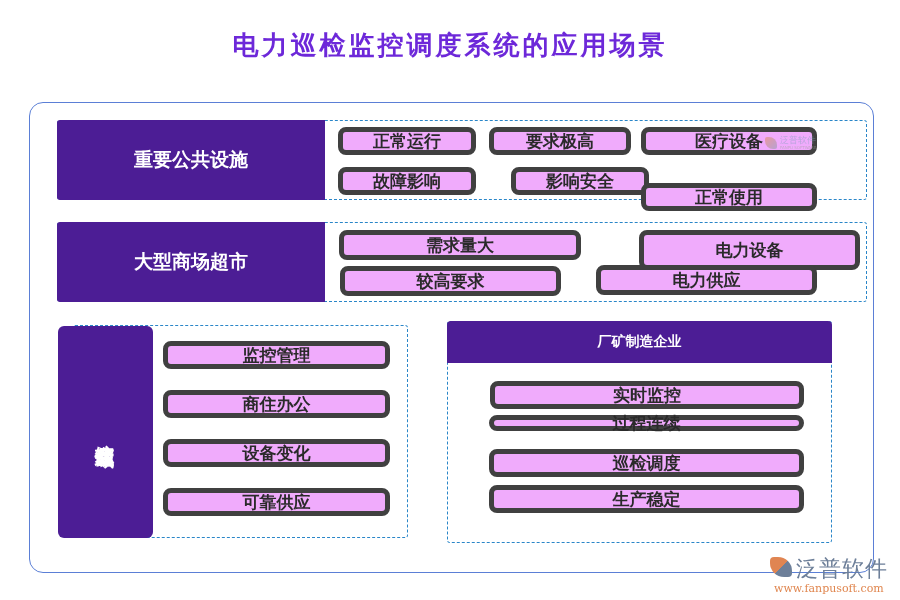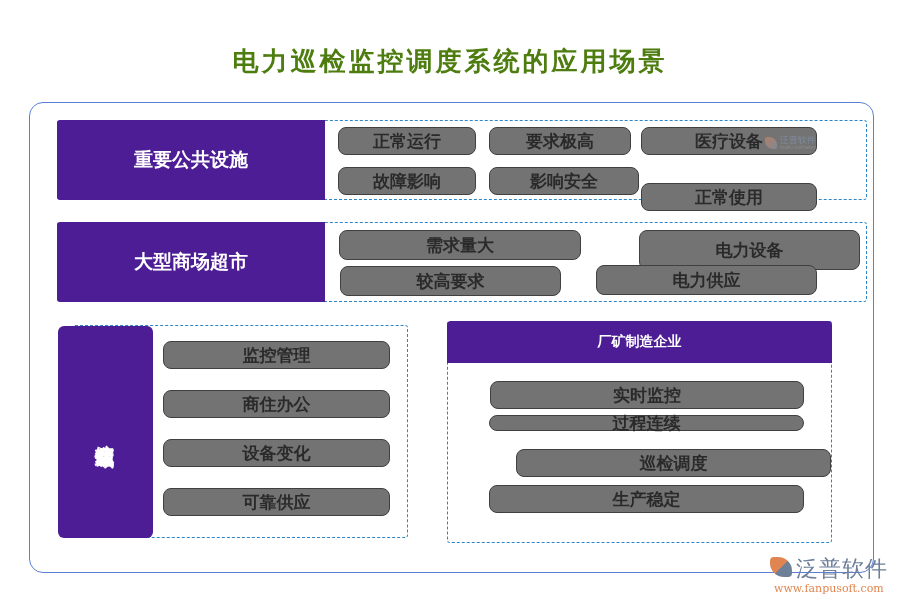--- a/index.html
+++ b/index.html
@@ -1,33 +1,33 @@
 <!DOCTYPE html>
 <html><head>
 <meta charset="utf-8">
 <style>
   * { box-sizing: border-box; margin: 0; padding: 0; }
   html, body { width: 900px; height: 600px; background: #ffffff; overflow: hidden; }
   body { font-family: "DejaVu Sans", "Liberation Sans", sans-serif; position: relative; }
 
   .title {
-    position: absolute; left: 0; top: 44px; width: 900px; text-align: center;
-    font-size: 26px; font-weight: bold; color: #4d7c0f; letter-spacing: 3px;
+    position: absolute; left: 0; top: 28px; width: 900px; text-align: center;
+    font-size: 26px; font-weight: bold; color: #6d28d9; letter-spacing: 3px;
   }
 
   .frame {
     position: absolute; left: 29px; top: 102px; width: 845px; height: 471px;
     border: 1.5px solid #5b7fd6; border-radius: 14px;
   }
 
   .dashed { position: absolute; border: 1.5px dashed #2a86c8; border-radius: 3px; }
   .blue { background: #4c1d95; color: #ffffff; font-weight: bold; display: flex; align-items: center; justify-content: center; }
 
   .chip {
-    position: absolute; background: #737373; border: 1px solid #404040; border-radius: 8px;
+    position: absolute; background: #f0abfc; border: 5px solid #404040; border-radius: 8px;
     display: flex; align-items: center; justify-content: center;
     font-size: 17px; font-weight: bold; color: #2a2a2a;
   }
 
   
   #s1 { left: 57px; top: 120px; width: 810px; height: 80px; }
   #s1-head { position: absolute; left: 57px; top: 120px; width: 268px; height: 80px; font-size: 19px; border-radius: 3px 0 0 3px; }
 
   
   #s2 { left: 57px; top: 222px; width: 810px; height: 80px; }
@@ -65,21 +65,21 @@
 <div class="title">电力巡检监控调度系统的应用场景</div>
 
 <div class="frame"></div>
 
 <div class="dashed" id="s1"></div>
 <div class="blue" id="s1-head">重要公共设施</div>
 <div class="chip" style="left:338px;top:127px;width:138px;height:28px;">正常运行</div>
 <div class="chip" style="left:489px;top:127px;width:142px;height:28px;">要求极高</div>
 <div class="chip" style="left:641px;top:127px;width:176px;height:28px;">医疗设备</div>
 <div class="chip" style="left:338px;top:167px;width:138px;height:28px;">故障影响</div>
-<div class="chip" style="left:489px;top:167px;width:150px;height:28px;">影响安全</div>
+<div class="chip" style="left:511px;top:167px;width:138px;height:28px;">影响安全</div>
 <div class="chip" style="left:641px;top:167px;width:176px;height:28px;margin-top:16px;">正常使用</div>
 
 <div class="wm-small">
   <span class="leaf"></span>
   <span>
     <div class="txt">泛普软件</div>
     <div class="sub">FANPU SOFTWARE</div>
   </span>
 </div>
 
@@ -94,20 +94,20 @@
 <div class="blue" id="s3-head">综合商住领域</div>
 <div class="chip" style="left:163px;top:341px;width:227px;height:28px;">监控管理</div>
 <div class="chip" style="left:163px;top:390px;width:227px;height:28px;">商住办公</div>
 <div class="chip" style="left:163px;top:439px;width:227px;height:28px;">设备变化</div>
 <div class="chip" style="left:163px;top:488px;width:227px;height:28px;">可靠供应</div>
 
 <div class="dashed" id="s4"></div>
 <div class="blue" id="s4-head">厂矿制造企业</div>
 <div class="chip" style="left:490px;top:381px;width:314px;height:28px;">实时监控</div>
 <div class="chip" style="left:489px;top:415px;width:315px;height:16px;">过程连续</div>
-<div class="chip" style="left:489px;top:449px;width:315px;height:28px;margin-left:27px;">巡检调度</div>
+<div class="chip" style="left:489px;top:449px;width:315px;height:28px;">巡检调度</div>
 <div class="chip" style="left:489px;top:485px;width:315px;height:28px;">生产稳定</div>
 
 <div class="logo">
   <span class="leaf"></span>
   <span class="name">泛普软件</span>
   <span class="url">www.fanpusoft.com</span>
 </div>
 
 </body></html>

